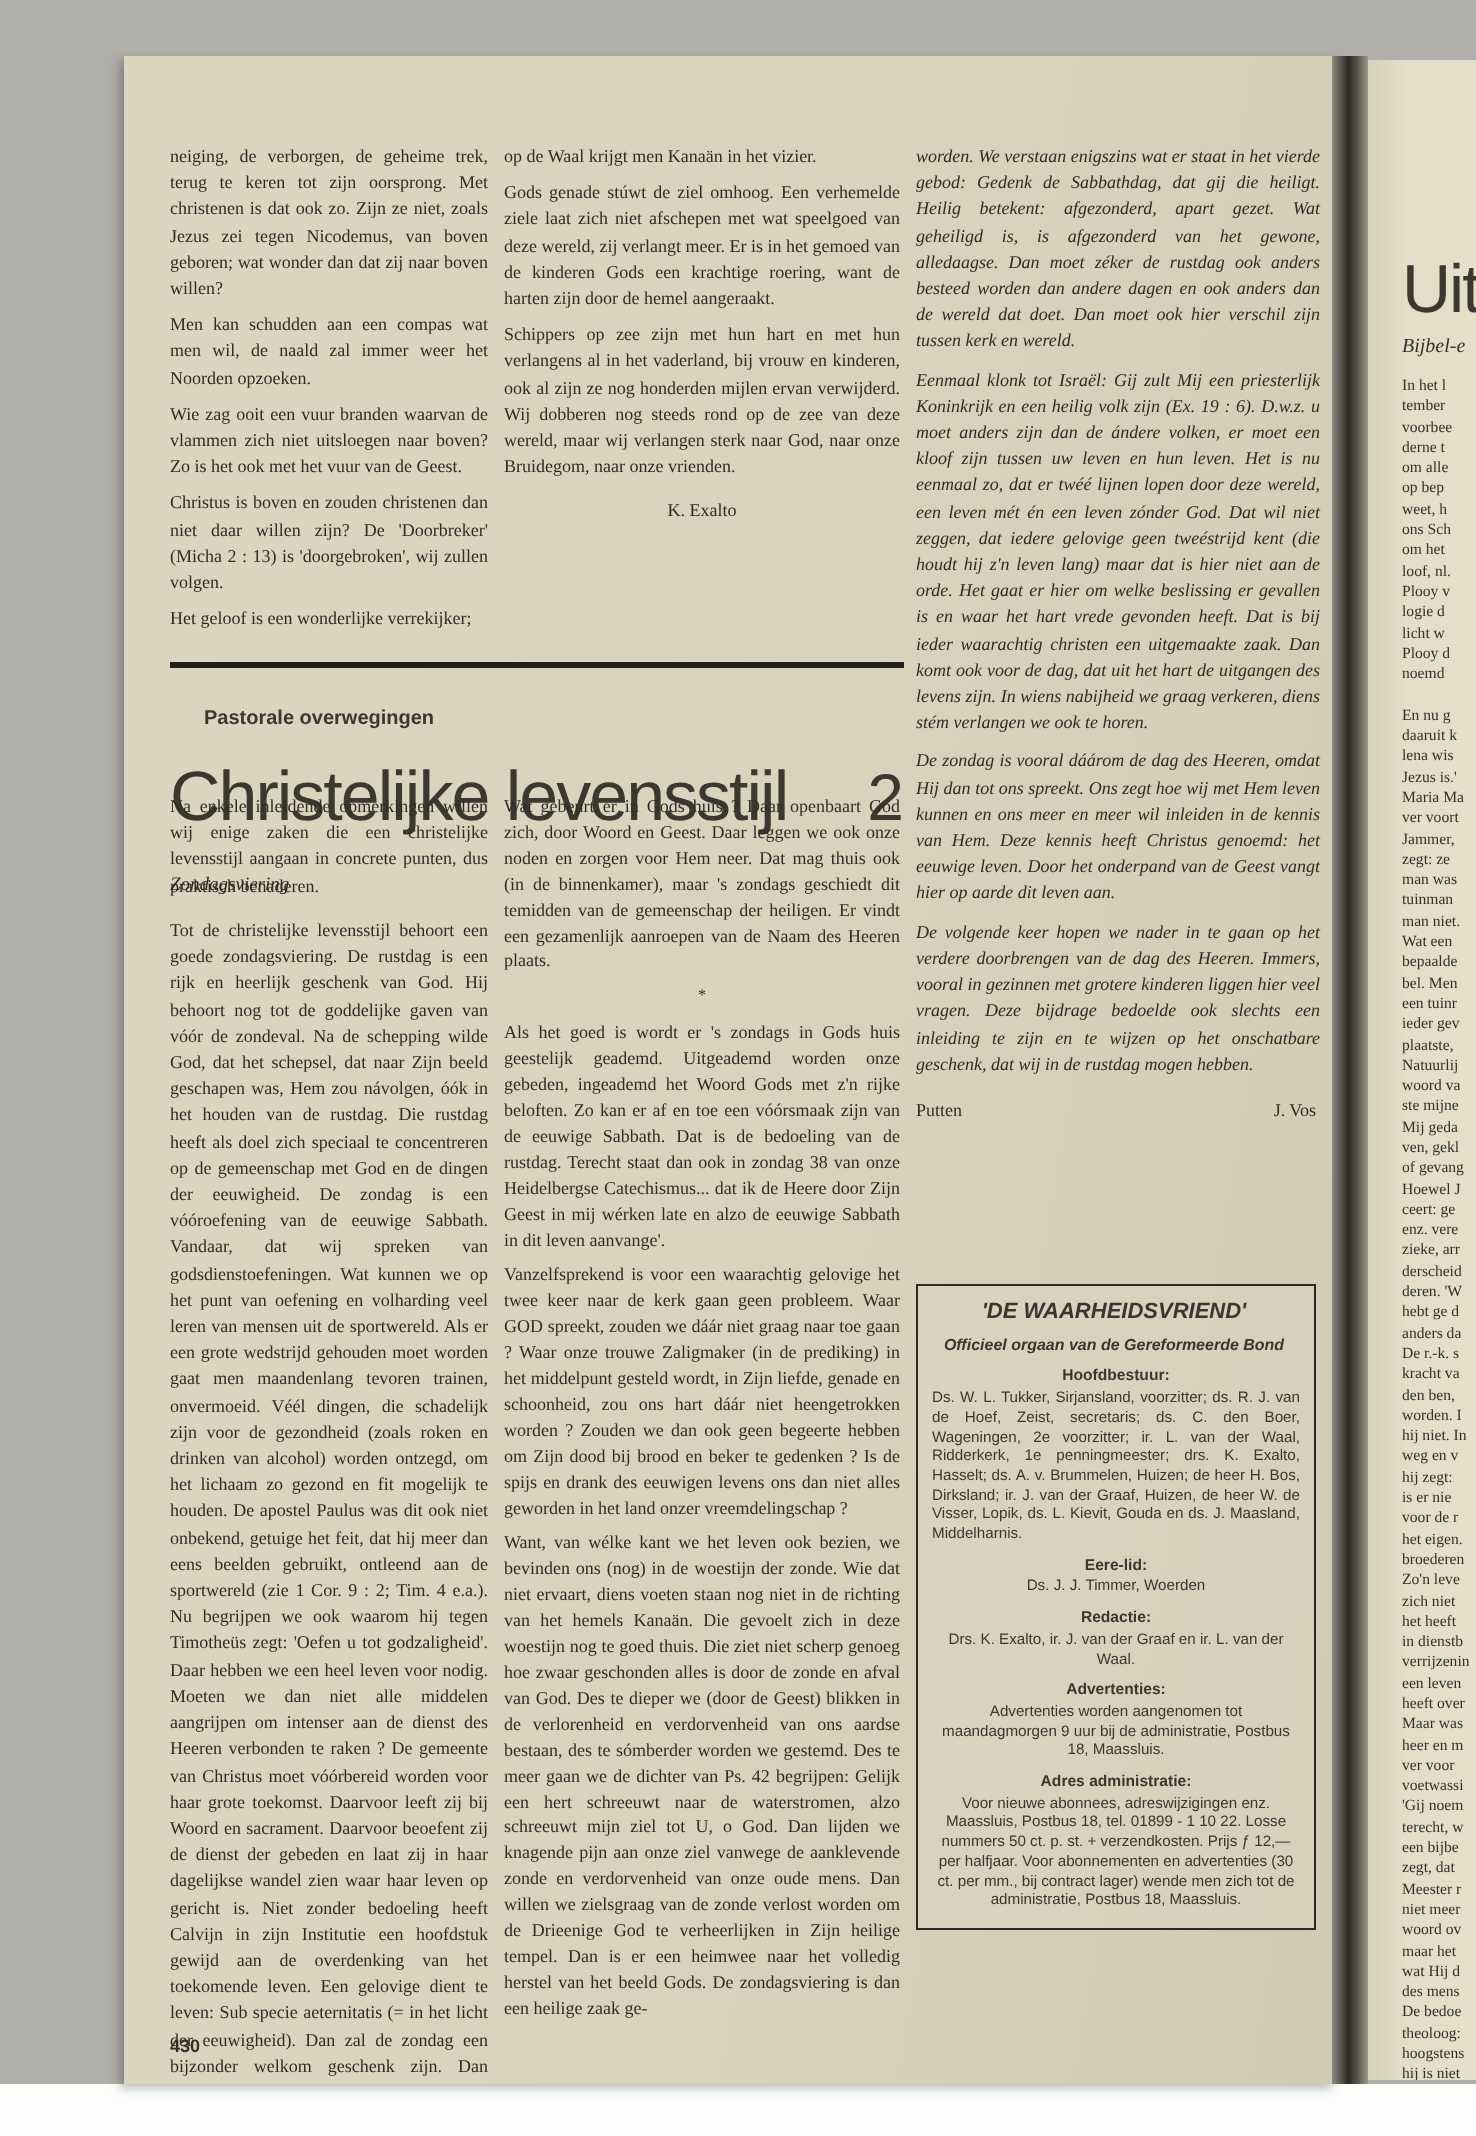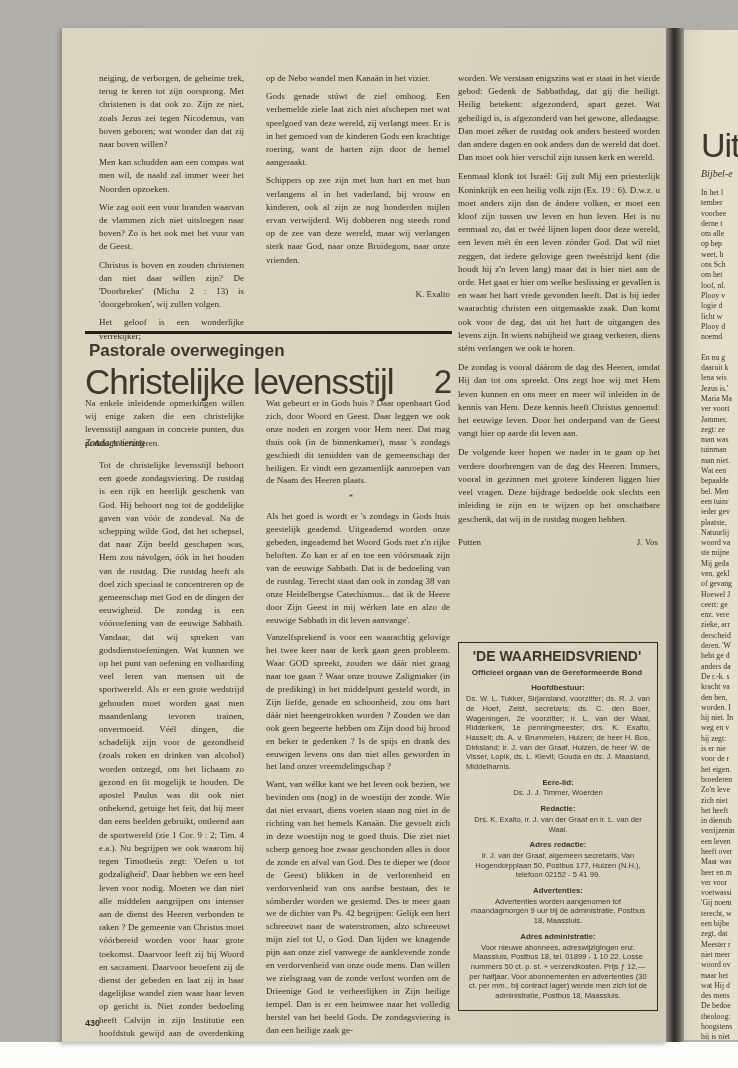--- a/index.html
+++ b/index.html
@@ -11,48 +11,48 @@
   
   .page{position:absolute;left:62px;top:28px;width:606px;height:1014px;overflow:hidden;
         background:linear-gradient(100deg,#dbd6c0 0%,#d8d3bc 55%,#d0cbb3 100%);
         box-shadow:-2px 2px 5px rgba(0,0,0,.28);color:#2f2c24;}
   .page-gap{position:absolute;left:666px;top:28px;width:18px;height:1014px;
         background:linear-gradient(90deg,#8d8a80 0%,#2c2a24 45%,#55524a 70%,#9c998c 100%);}
   .page-next{position:absolute;left:684px;top:30px;width:54px;height:1010px;overflow:hidden;
         background:linear-gradient(90deg,#d6d2ba 0%,#e2dec7 35%,#e4e0ca 100%);color:#34312a;}
 
   .col{position:absolute;font-size:9px;line-height:13.2px;text-align:justify;}
-  .col p{margin:0 0 5px 14px;}
+  .col p{margin:0 0 5px 0;}
   .col1t{left:23px;top:44px;width:159px;}
   .col2t{left:190px;top:44px;width:198px;}
   .col3{left:396px;top:44px;width:204px;height:970px;}
-  .col3 p{margin:0 2px 6px 0;}
-
-  .sig-right{text-align:right;font-size:9px;margin-top:21px;}
+  .col3 p{margin:0 2px 6px 0;font-style:italic;}
+
+  .sig-right{text-align:center;font-size:9px;margin-top:9px;}
   .sig-row{display:flex;justify-content:space-between;font-size:9px;margin-top:10px;padding-right:4px;}
 
   .rule{position:absolute;left:23px;top:303px;width:367px;height:3px;background:#211f19;}
 
   .heading{position:absolute;left:23px;top:309px;width:367px;color:#3a382f;}
-  .kicker{font-family:"Liberation Sans",sans-serif;font-weight:bold;font-size:17px;margin:4px;}
+  .kicker{font-family:"Liberation Sans",sans-serif;font-weight:bold;font-size:10px;margin:17px;}
   .title-row{display:flex;justify-content:space-between;align-items:flex-end;margin-top:1px;}
   .title{font-family:"Liberation Sans",sans-serif;font-size:35px;font-weight:400;
          letter-spacing:-1px;line-height:34px;white-space:nowrap;}
   .part-no{font-family:"Liberation Sans",sans-serif;font-size:33px;font-weight:400;line-height:34px;}
 
   .intro{position:absolute;left:23px;top:369px;width:159px;font-size:9px;line-height:13.2px;text-align:justify;}
   .subhead{position:absolute;left:23px;top:410px;font-style:italic;font-size:9.5px;}
   .body1{left:23px;top:431px;width:159px;}
   .body2{left:190px;top:369px;width:198px;line-height:12.9px;}
   .divider{ text-align:center;font-size:8px;margin:1px 0 5px 0;}
 
   .colophon{position:absolute;left:0px;top:570px;width:200px;box-sizing:border-box;
         border:1.5px solid #2b2923;padding:9px 7px;background:rgba(222,218,200,.35);
         font-family:"Liberation Sans",sans-serif;font-size:7.6px;line-height:9.7px;color:#3a372f;}
-  .box-title{font-weight:bold;text-align:center;font-size:14px;margin:0;}
+  .box-title{font-weight:bold;text-align:center;font-size:11px;margin:0;}
   .box-subtitle{font-weight:bold;text-align:center;font-size:8px;margin:0 0 4px 0;}
   .box-section h4{font-weight:bold;text-align:center;font-size:7.8px;margin:6px 0 1px 0;}
   .box-section div{text-align:center;}
   .box-section.justify div{text-align:justify;}
 
   .pagenum{position:absolute;left:23px;top:990px;font-family:"Liberation Sans",sans-serif;
            font-weight:bold;font-size:9px;color:#33302a;text-align:center;}
 
   
   .np-heading{position:absolute;left:17px;top:96px;font-family:"Liberation Sans",sans-serif;
@@ -73,21 +73,21 @@
     <div class="col col1t">
         <p>neiging, de verborgen, de geheime trek, terug te keren tot zijn oorsprong. Met christenen is dat ook zo. Zijn ze niet, zoals Jezus zei tegen Nicodemus, van boven geboren; wat wonder dan dat zij naar boven willen?</p>
         <p>Men kan schudden aan een compas wat men wil, de naald zal immer weer het Noorden opzoeken.</p>
         <p>Wie zag ooit een vuur branden waarvan de vlammen zich niet uitsloegen naar boven? Zo is het ook met het vuur van de Geest.</p>
         <p>Christus is boven en zouden christenen dan niet daar willen zijn? De 'Doorbreker' (Micha 2 : 13) is 'doorgebroken', wij zullen volgen.</p>
         <p>Het geloof is een wonderlijke verrekijker;</p>
       </div>
 
     <div class="col col2t">
       <span style="display:block;">
-          <p>op de Nebo wandel men Kanaän in het vizier.</p>
+          <p>op de Waal krijgt men Kanaän in het vizier.</p>
           <p>Gods genade stúwt de ziel omhoog. Een verhemelde ziele laat zich niet afschepen met wat speelgoed van deze wereld, zij verlangt meer. Er is in het gemoed van de kinderen Gods een krachtige roering, want de harten zijn door de hemel aangeraakt.</p>
           <p>Schippers op zee zijn met hun hart en met hun verlangens al in het vaderland, bij vrouw en kinderen, ook al zijn ze nog honderden mijlen ervan verwijderd. Wij dobberen nog steeds rond op de zee van deze wereld, maar wij verlangen sterk naar God, naar onze Bruidegom, naar onze vrienden.</p>
           <p></p>
         </span>
       <div class="sig-right">K. Exalto</div>
     </div>
 
     <div class="rule"></div>
 
     <div class="heading">
@@ -138,24 +138,20 @@
           <h4>Hoofdbestuur:</h4>
           <div>Ds. W. L. Tukker, Sirjansland, voorzitter; ds. R. J. van de Hoef, Zeist, secretaris; ds. C. den Boer, Wageningen, 2e voorzitter; ir. L. van der Waal, Ridderkerk, 1e penningmeester; drs. K. Exalto, Hasselt; ds. A. v. Brummelen, Huizen; de heer H. Bos, Dirksland; ir. J. van der Graaf, Huizen, de heer W. de Visser, Lopik, ds. L. Kievit, Gouda en ds. J. Maasland, Middelharnis.</div>
         </div>
         <div class="box-section">
           <h4>Eere-lid:</h4>
           <div>Ds. J. J. Timmer, Woerden</div>
         </div>
         <div class="box-section">
           <h4>Redactie:</h4>
           <div>Drs. K. Exalto, ir. J. van der Graaf en ir. L. van der Waal.</div>
-        </div>
-        <div class="box-section">
-          <h4>Adres redactie:</h4>
-          <div>Ir. J. van der Graaf, algemeen secretaris, Van Hogendorpplaan 50, Postbus 177, Huizen (N.H.), telefoon 02152 - 5 41 99.</div>
         </div>
         <div class="box-section">
           <h4>Advertenties:</h4>
           <div>Advertenties worden aangenomen tot maandagmorgen 9 uur bij de administratie, Postbus 18, Maassluis.</div>
         </div>
         <div class="box-section">
           <h4>Adres administratie:</h4>
           <div>Voor nieuwe abonnees, adreswijzigingen enz. Maassluis, Postbus 18, tel. 01899 - 1 10 22. Losse nummers 50 ct. p. st. + verzendkosten. Prijs ƒ 12,— per halfjaar. Voor abonnementen en advertenties (30 ct. per mm., bij contract lager) wende men zich tot de administratie, Postbus 18, Maassluis.</div>
         </div>
       </div>

